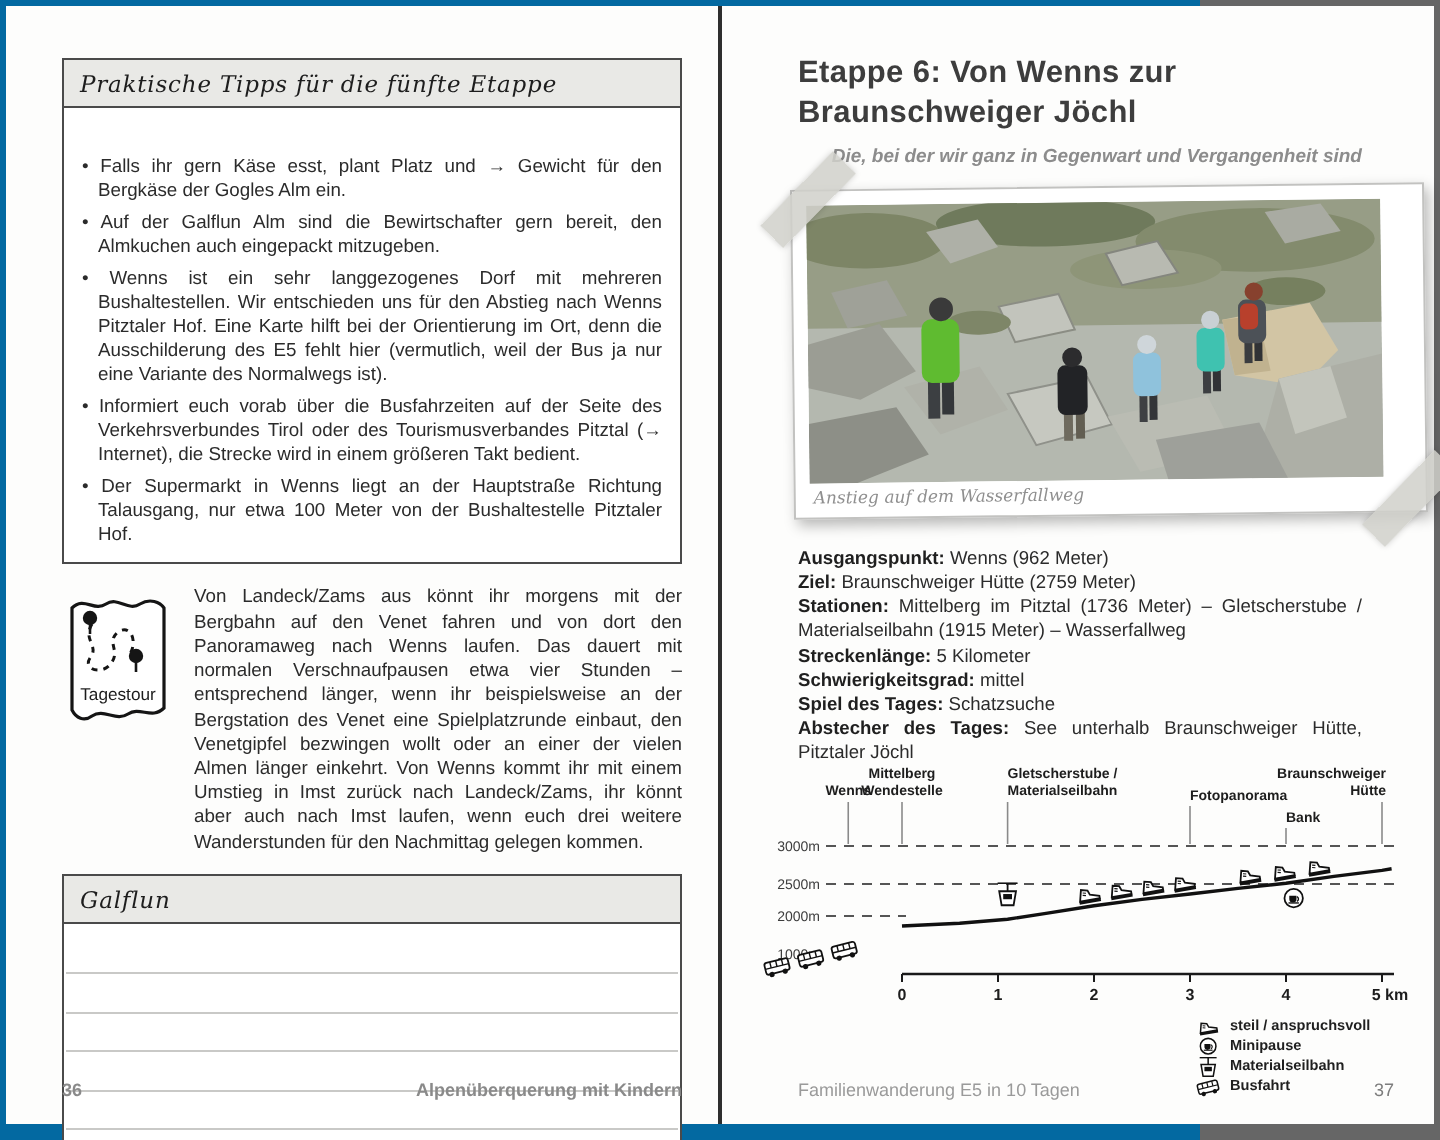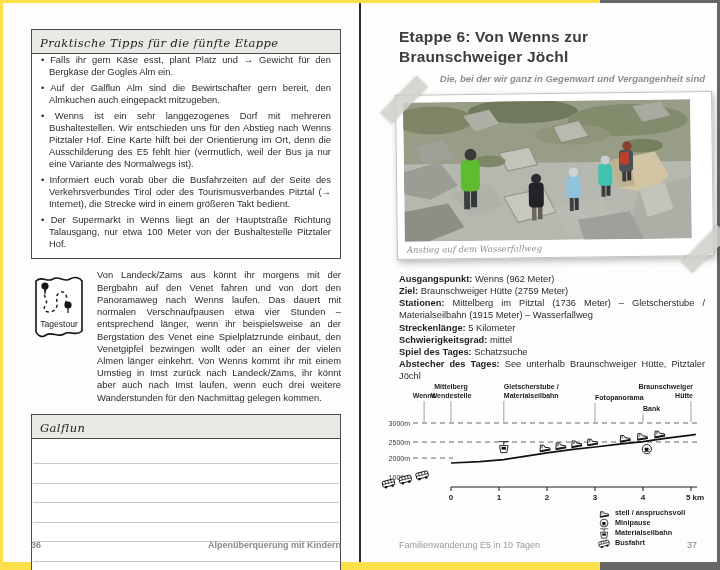--- a/index.html
+++ b/index.html
@@ -1,29 +1,29 @@
 <!DOCTYPE html>
 <html><head>
 <meta charset="utf-8">
 <style>
   html,body{margin:0;padding:0;background:#666;}
-  .spread{position:relative;width:600px;height:570px;background:#fde047;
+  .spread{position:relative;width:600px;height:570px;background:#0369a1;
     border:0;box-sizing:border-box;font-family:"Liberation Sans",sans-serif;
     color:#2b2b2b; -webkit-font-smoothing:antialiased;}
   .inner{position:absolute;left:3px;top:3px;width:714px;height:559px;display:flex;background:#fff;}
   .page{position:relative;background:#fdfdfc;box-sizing:border-box;}
   .page-left{width:356px;padding:26px 18px 0 28px;}
   .divider{width:2px;background:#2e2e2e;}
-  .page-right{width:356px;padding:24px 12px 0 38px;}
+  .page-right{width:356px;padding:24px 36px 0 38px;}
 
   
   .box{border:1px solid #4a4a4a;background:#fff;}
   .box-head{background:#e9e9e6;border-bottom:1px solid #4a4a4a;padding:3px 8px 2px;}
   .script{font-family:"DejaVu Serif",serif;font-style:italic;font-size:11.5px;color:#1d1d1d;letter-spacing:.4px;}
-  .tips-list{margin:0;padding:0 9px 8px 9px;list-style:none;}
+  .tips-list{margin:0;padding:23px 9px 8px 9px;list-style:none;}
   .tips-list li{font-size:9.4px;line-height:1.28;text-align:justify;padding-left:8px;text-indent:-8px;margin-bottom:4px;}
   .tips-list li:last-child{margin-bottom:0;}
   .tips-list li::before{content:"• ";}
   .tagestour-row{display:flex;margin-top:10px;}
   .tagestour-icobox{width:64px;flex:0 0 64px;padding-top:2px;}
   .tagestour-text{flex:1;font-size:9.4px;line-height:1.3;text-align:justify;margin-left:2px;}
   .notes-box{margin-top:10px;}
   .notes-lines{padding:6px 0 0 0;}
   .nline{height:18.5px;border-bottom:1px solid #c9c9c7;margin:0 1px;}
   .nline:last-child{border-bottom:none;}

